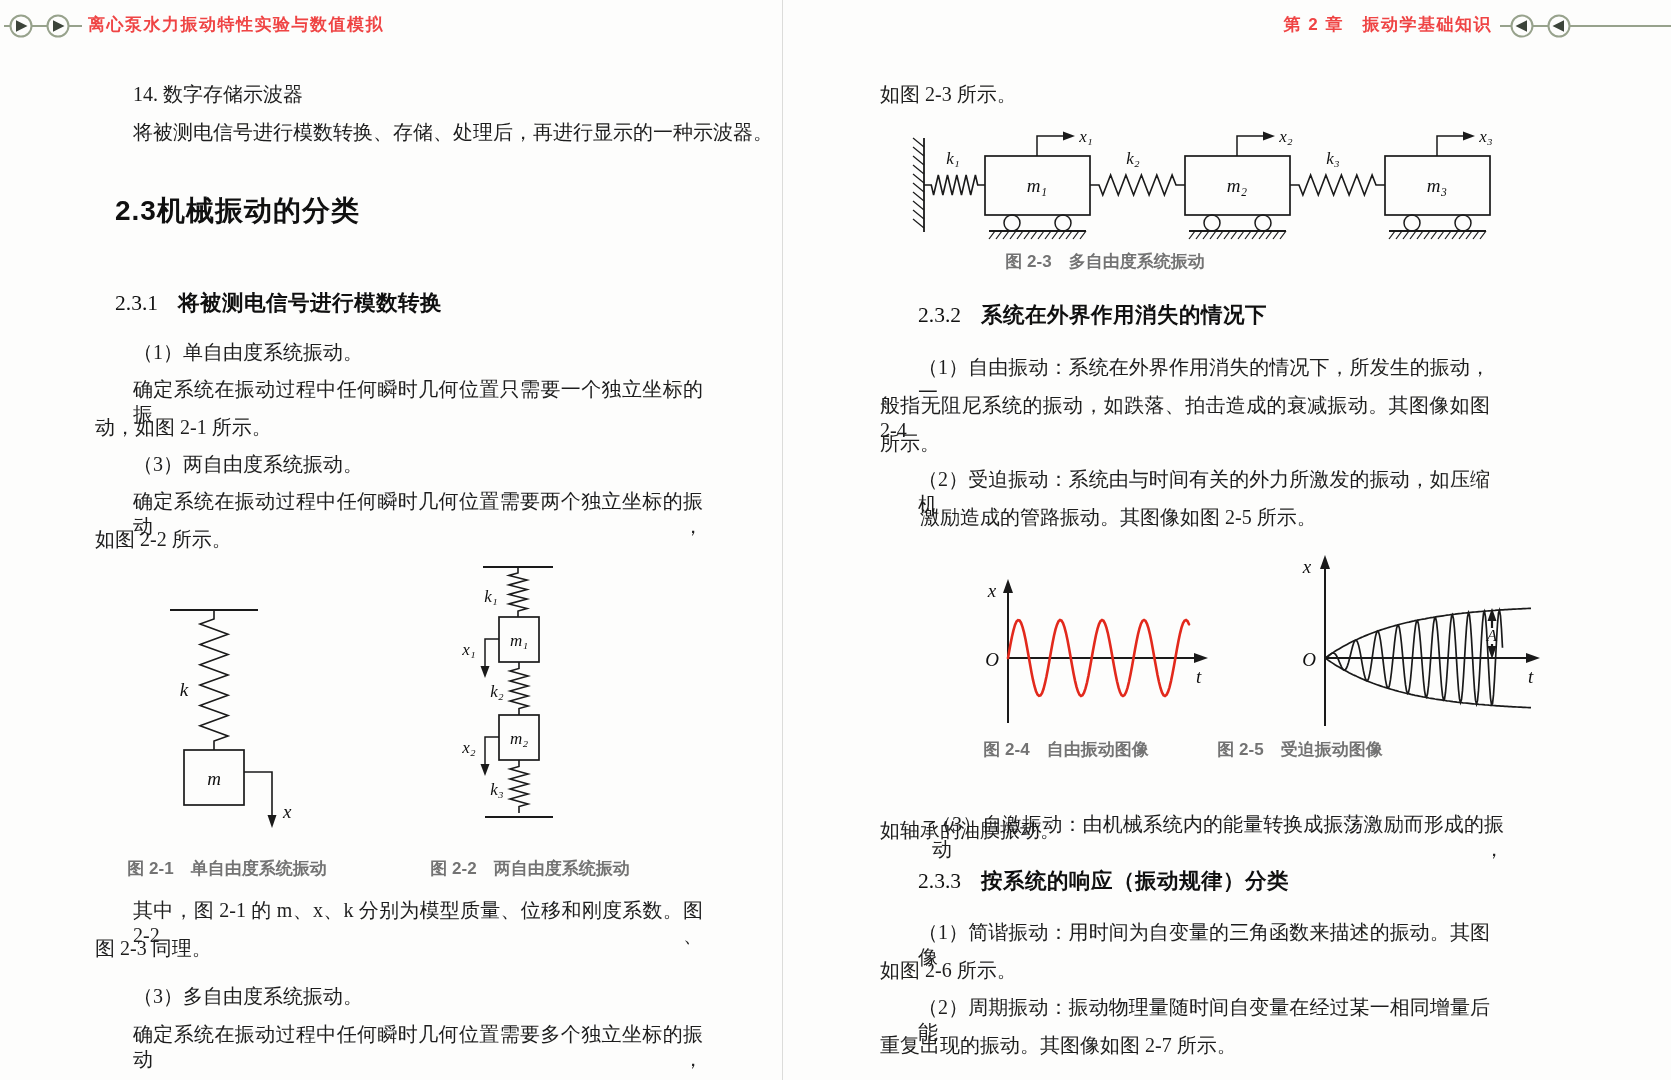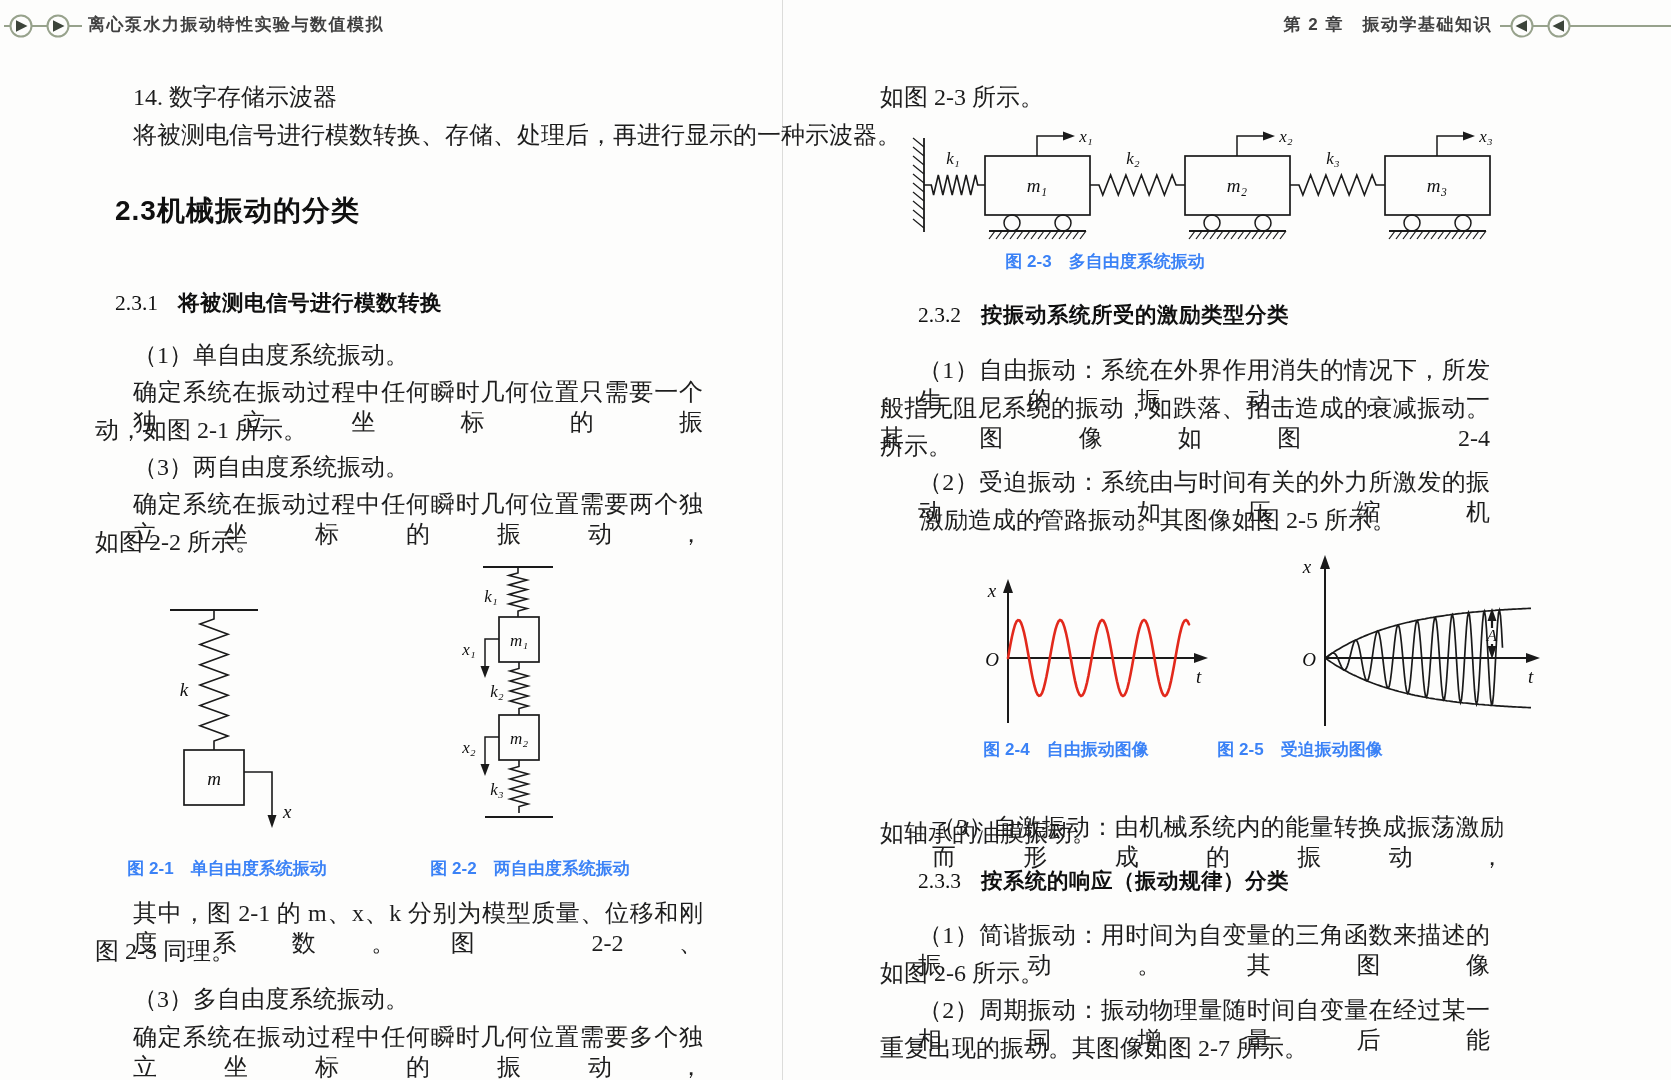--- a/index.html
+++ b/index.html
@@ -1,30 +1,30 @@
 <!DOCTYPE html>
 <html><head>
 <meta charset="utf-8">
 <style>
   html,body{margin:0;padding:0;background:#f4f4f2;}
   .sheet{position:relative;width:1671px;height:1080px;background:#fdfdfc;overflow:hidden;
          font-family:"Liberation Serif",serif;color:#1d1d1d;}
   .gutter{position:absolute;left:782px;top:0;width:1px;height:1080px;background:#dcdcda;}
-  .tl{position:absolute;font-size:24px;line-height:1.25;white-space:pre;}
+  .tl{position:absolute;font-size:20px;line-height:1.25;white-space:pre;}
   .just{white-space:normal;text-align:justify;text-align-last:justify;}
   .h-big{position:absolute;font-family:"Liberation Sans",sans-serif;font-weight:bold;
          font-size:28px;color:#101010;letter-spacing:1px;}
   .h-big .num{}
   .h-sub{position:absolute;font-size:21.5px;color:#101010;}
   .h-sub .num{font-family:"Liberation Serif",serif;margin-right:20px;}
   .h-sub .ttl{font-family:"Liberation Sans",sans-serif;font-weight:bold;letter-spacing:0.5px;}
   .cap{position:absolute;font-family:"Liberation Sans",sans-serif;font-weight:bold;
-       font-size:17px;color:#3b82f6;text-align:center;}
+       font-size:17px;color:#737373;text-align:center;}
   .hdr-title{position:absolute;top:13px;font-family:"Liberation Sans",sans-serif;
-             font-weight:bold;font-size:17px;color:#404040;letter-spacing:1.5px;}
+             font-weight:bold;font-size:17px;color:#ef4444;letter-spacing:1.5px;}
   svg{position:absolute;overflow:visible;}
   svg .dl{font-family:"Liberation Serif",serif;font-style:italic;font-size:17px;fill:#101010;}
   svg .dl-lg{font-family:"Liberation Serif",serif;font-style:italic;font-size:19px;fill:#101010;}
   svg .stroke{stroke:#1a1a1a;fill:none;}
 </style>
 </head>
 <body>
 
 <div class="sheet">
   <div class="gutter"></div>
@@ -114,21 +114,21 @@
     <text x="42" y="240" class="dl" text-anchor="middle">k₃</text>
     <line x1="30" y1="262" x2="98" y2="262" class="stroke" stroke-width="1.8"></line>
   </svg>
 
   <div>
     <div class="tl" style="left:880px;top:82px;">如图 2-3 所示。</div>
 
     <div class="cap" style="left:955px;top:250px;width:300px;">图 2-3　多自由度系统振动</div>
 
     <div class="h-sub" style="left:918px;top:300px;">
-      <span class="num">2.3.2</span><span class="ttl">按振动系统所受的激励类型分类</span>
+      <span class="num">2.3.2</span><span class="ttl">系统在外界作用消失的情况下</span>
     </div>
 
     <div class="tl just" style="left:918px;top:355px;width:572px;">（1）自由振动：系统在外界作用消失的情况下，所发生的振动，一</div>
     <div class="tl just" style="left:880px;top:393px;width:610px;">般指无阻尼系统的振动，如跌落、拍击造成的衰减振动。其图像如图 2-4</div>
     <div class="tl" style="left:880px;top:431px;">所示。</div>
     <div class="tl just" style="left:918px;top:467px;width:572px;">（2）受迫振动：系统由与时间有关的外力所激发的振动，如压缩机</div>
     <div class="tl" style="left:920px;top:505px;">激励造成的管路振动。其图像如图 2-5 所示。</div>
 
     <div class="cap" style="left:946px;top:738px;width:240px;">图 2-4　自由振动图像</div>
     <div class="cap" style="left:1180px;top:738px;width:240px;">图 2-5　受迫振动图像</div>

